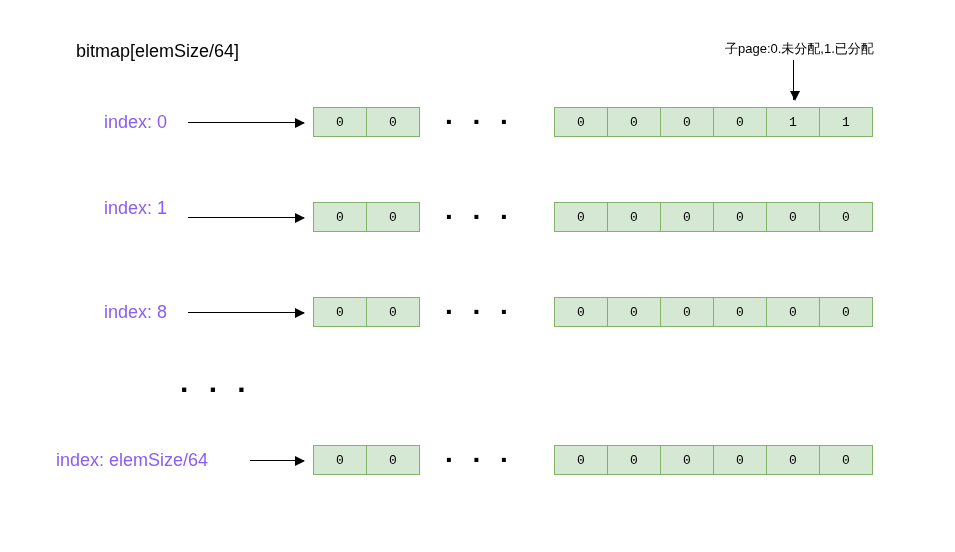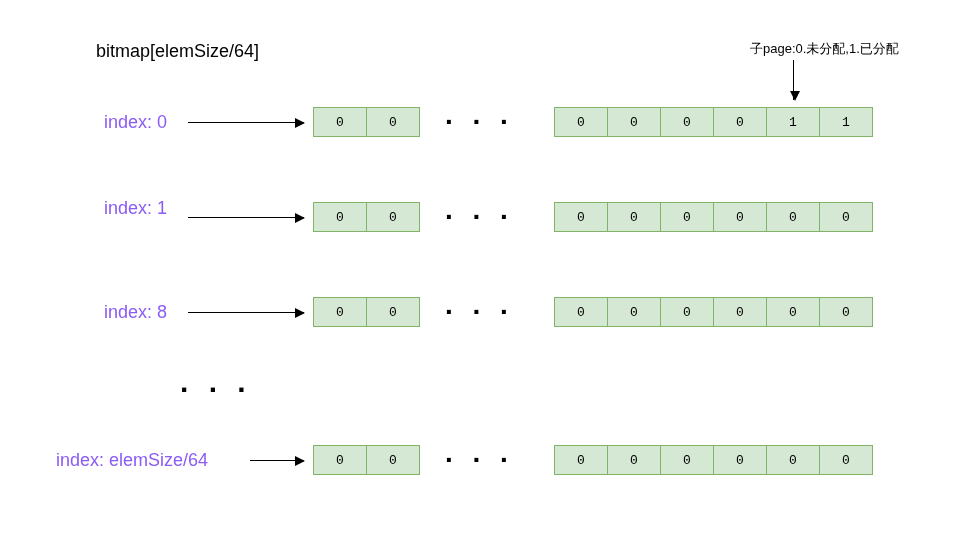--- a/index.html
+++ b/index.html
@@ -73,27 +73,26 @@
     font-size: 28px;
     font-weight: bold;
     letter-spacing: 6px;
     color: #000;
   }
   .note {
     position: absolute;
     font-size: 13px;
     color: #000;
     white-space: nowrap;
-    margin-left: 25px;
   }
 </style>
 </head>
 <body>
 
-<div class="title" style="left:96px; top:41px;">bitmap[elemSize/64]</div>
+<div class="title" style="left:76px; top:41px;">bitmap[elemSize/64]</div>
 
 <div class="note" style="left:725px; top:40px;">子page:0.未分配,1.已分配</div>
 <div class="arrow-v" style="left:793px; top:60px; height:40px;"></div>
 
 <div class="row-label" style="left:104px; top:112px;">index: 0</div>
 <div class="arrow-h" style="left:188px; top:122px; width:116px;"></div>
 <div class="cell-group" style="left:313px; top:107px;">
   <div class="cell">0</div>
   <div class="cell">0</div>
 </div>

